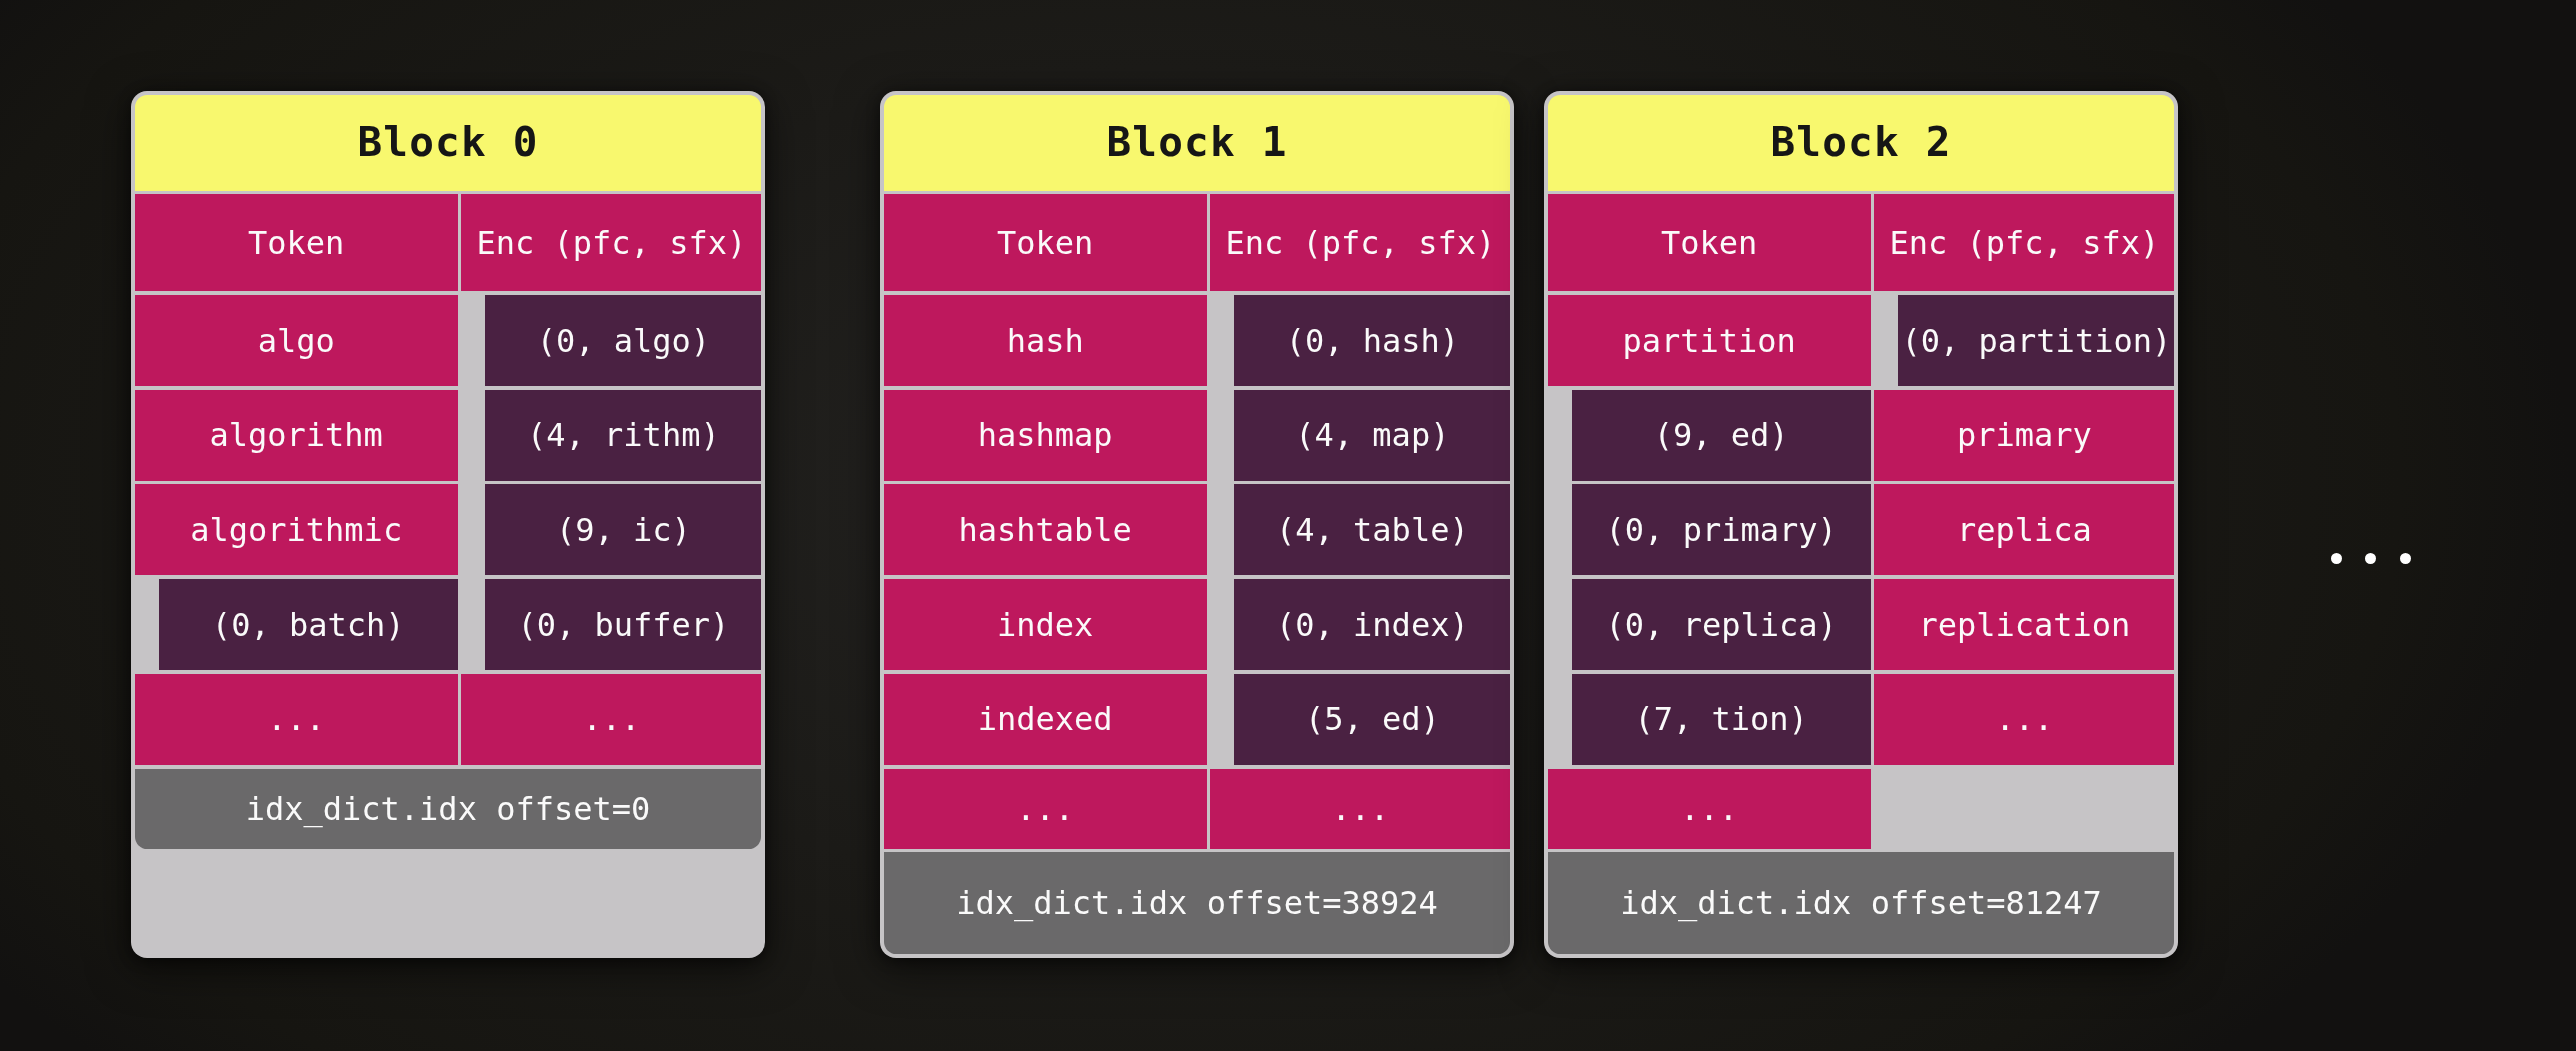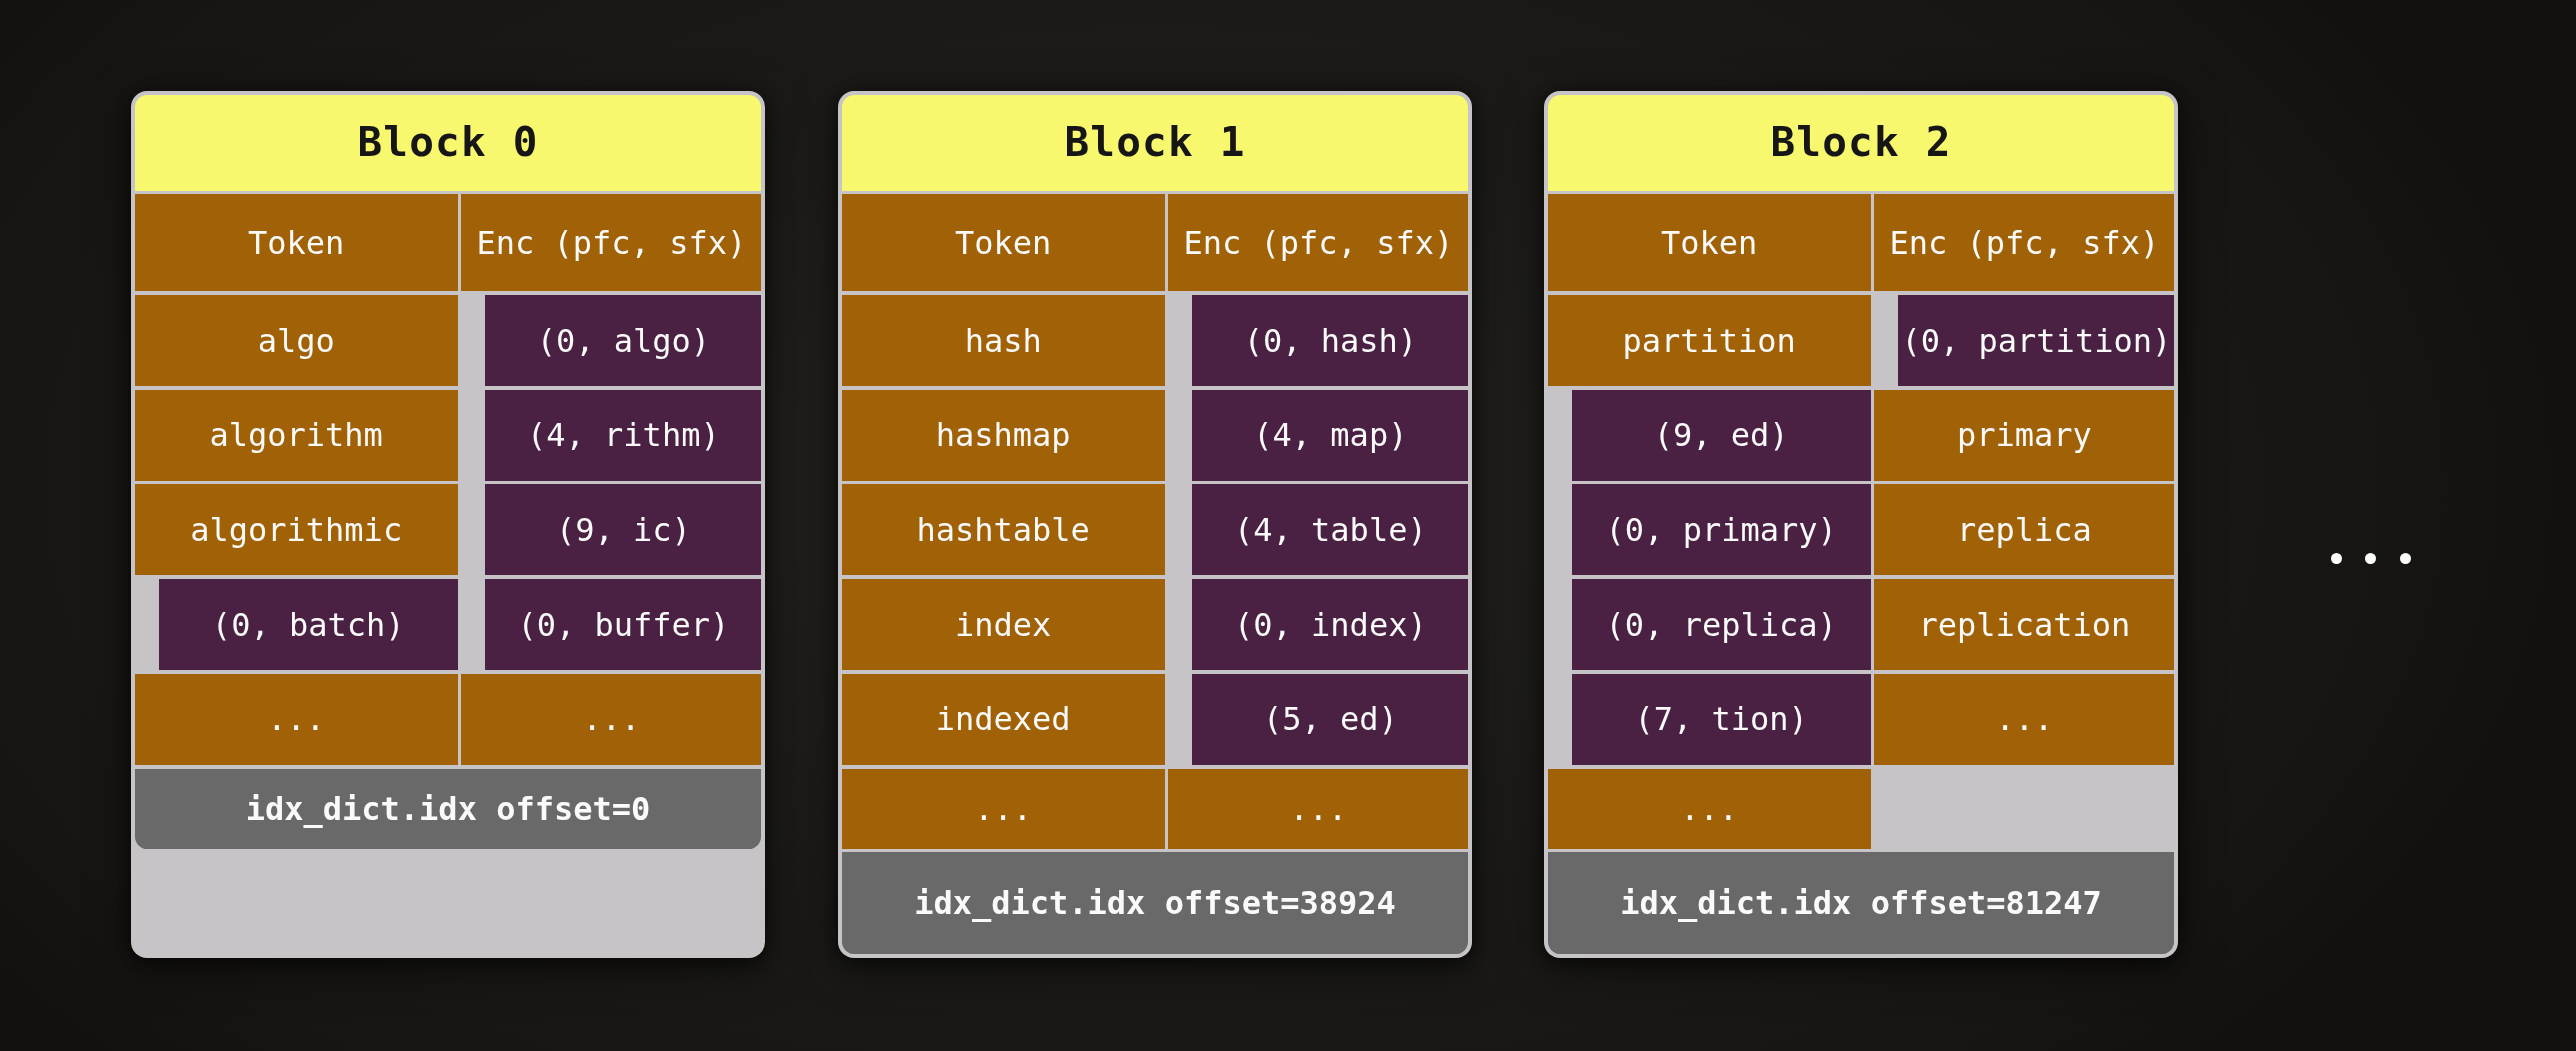--- a/index.html
+++ b/index.html
@@ -21,40 +21,40 @@
     border-radius:16px;
     padding:3.7px;
     display:grid;
     grid-template-columns:323px 1fr;
     grid-template-rows:96px 97px repeat(5,91px) 80px 1fr;
     gap:3.7px;
     box-shadow:0 10px 43px rgba(0,0,0,.55), 0 2.5px 12.3px rgba(0,0,0,.45);
   }
   .cell{
     display:flex;align-items:center;justify-content:center;
-    background:#a16207;
+    background:#be185d;
     color:#fafafa;
     font-size:32px;line-height:1;
     white-space:nowrap;
     overflow:hidden;
   }
   .title{
     grid-column:1/3;
     background:#f8f86e;
     color:#161616;
     font-weight:bold;
     font-size:41px;
     letter-spacing:1.2px;
     border-radius:12.3px 12.3px 0 0;
   }
   .enc{background:#4a2142;margin-left:24px;}
   .footer{
     grid-column:1/3;
     background:#6a696a;
-    font-weight:bold;
+    font-weight:normal;
     border-radius:0 0 12.3px 12.3px;
   }
   .more-dots{
     position:absolute;
     left:2331px;top:553px;
     display:flex;gap:23.4px;
     align-items:center;
   }
   .more-dots .dot{
     width:11px;height:11px;border-radius:50%;
@@ -76,21 +76,21 @@
     <div class="cell enc">(4, rithm)</div>
     <div class="cell">algorithmic</div>
     <div class="cell enc">(9, ic)</div>
     <div class="cell enc">(0, batch)</div>
     <div class="cell enc">(0, buffer)</div>
     <div class="cell">...</div>
     <div class="cell">...</div>
     <div class="cell footer">idx_dict.idx offset=0</div>
   </section>
 
-  <section class="block" style="left:838px">
+  <section class="block" style="left:880px">
     <div class="cell title">Block 1</div>
     <div class="cell">Token</div>
     <div class="cell">Enc (pfc, sfx)</div>
     <div class="cell">hash</div>
     <div class="cell enc">(0, hash)</div>
     <div class="cell">hashmap</div>
     <div class="cell enc">(4, map)</div>
     <div class="cell">hashtable</div>
     <div class="cell enc">(4, table)</div>
     <div class="cell">index</div>

